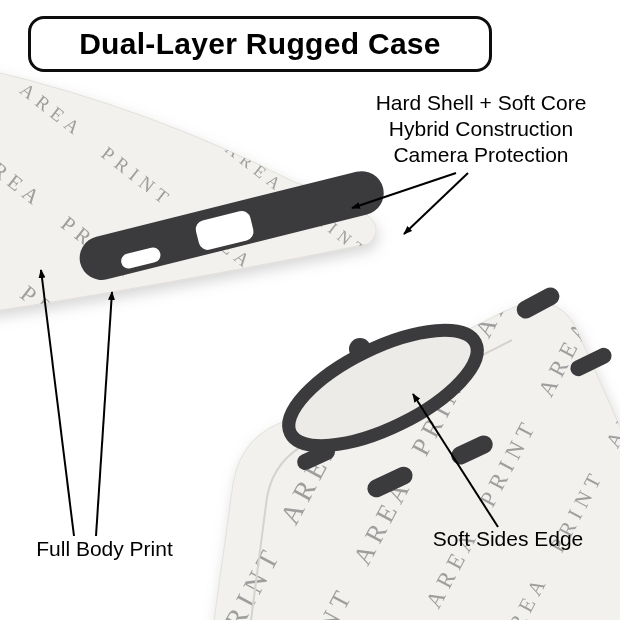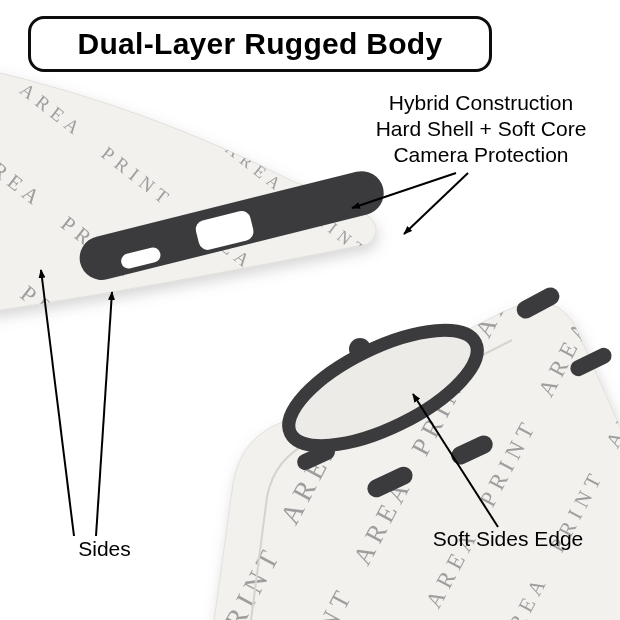--- a/index.html
+++ b/index.html
@@ -91,30 +91,30 @@
     </g>
 
     <line class="callout" x1="456" y1="173" x2="352" y2="208" marker-end="url(#ah)"></line>
     <line class="callout" x1="468" y1="173" x2="404" y2="234" marker-end="url(#ah)"></line>
     <line class="callout" x1="74" y1="536" x2="41" y2="270" marker-end="url(#ah)"></line>
     <line class="callout" x1="96" y1="536" x2="112" y2="292" marker-end="url(#ah)"></line>
     <line class="callout" x1="498" y1="527" x2="413" y2="394" marker-end="url(#ah)"></line>
   </svg>
 
   <div class="badge">
-    <span>Dual-Layer Rugged Body</span>
+    <span>Dual-Layer Rugged Case</span>
   </div>
 
   <div class="note note-hybrid">
+    <div>Hard Shell + Soft Core</div>
     <div>Hybrid Construction</div>
-    <div>Hard Shell + Soft Core</div>
     <div>Camera Protection</div>
   </div>
 
   <div class="note note-fullbody">
-    <div>Sides</div>
+    <div>Full Body Print</div>
   </div>
 
   <div class="note note-raised">
     <div>Soft Sides Edge</div>
   </div>
 
 </div>
 
 </body></html>

